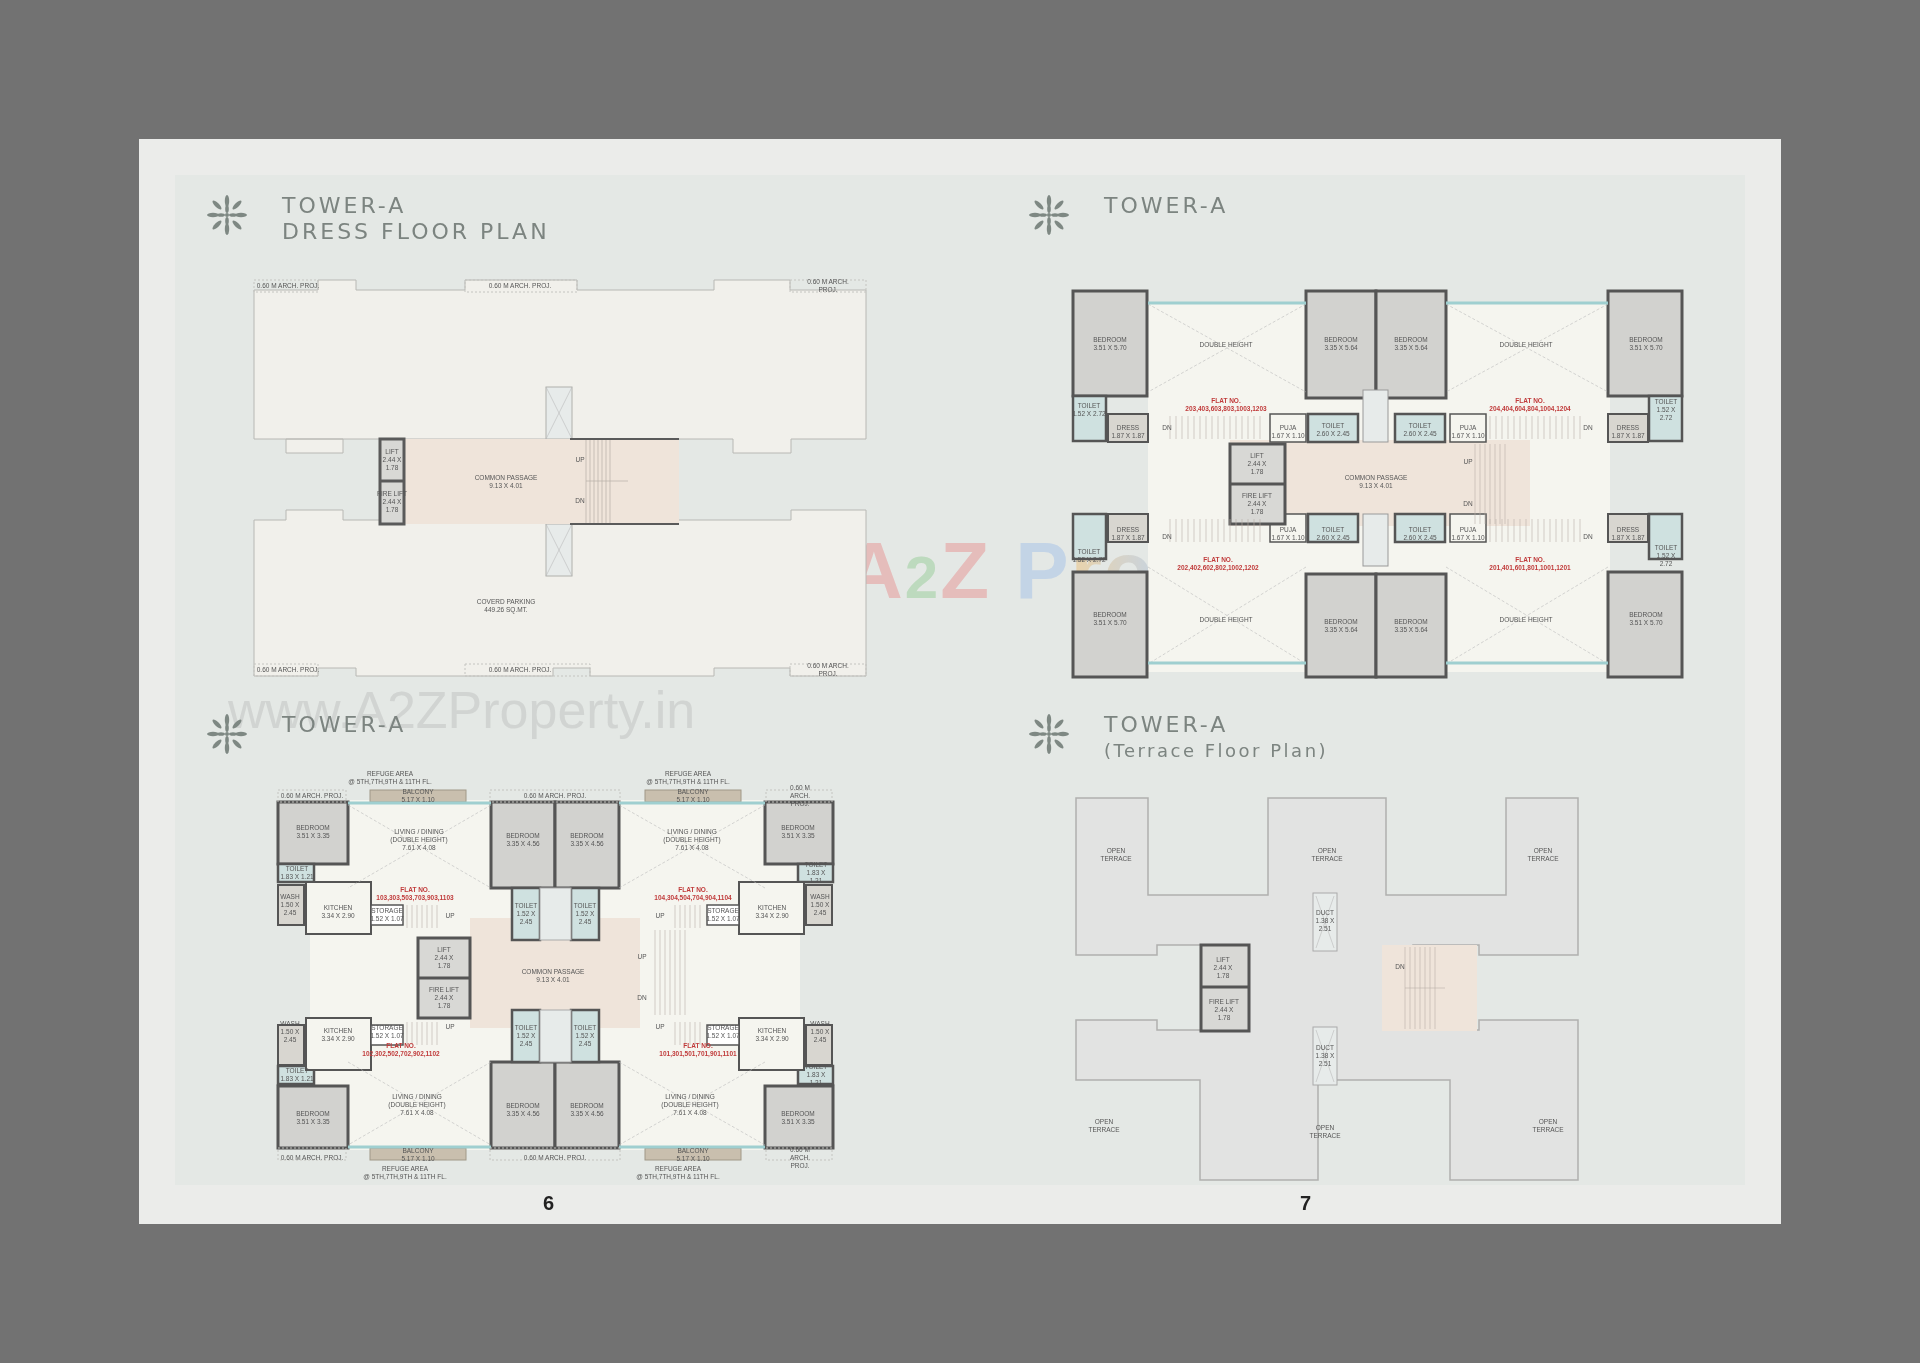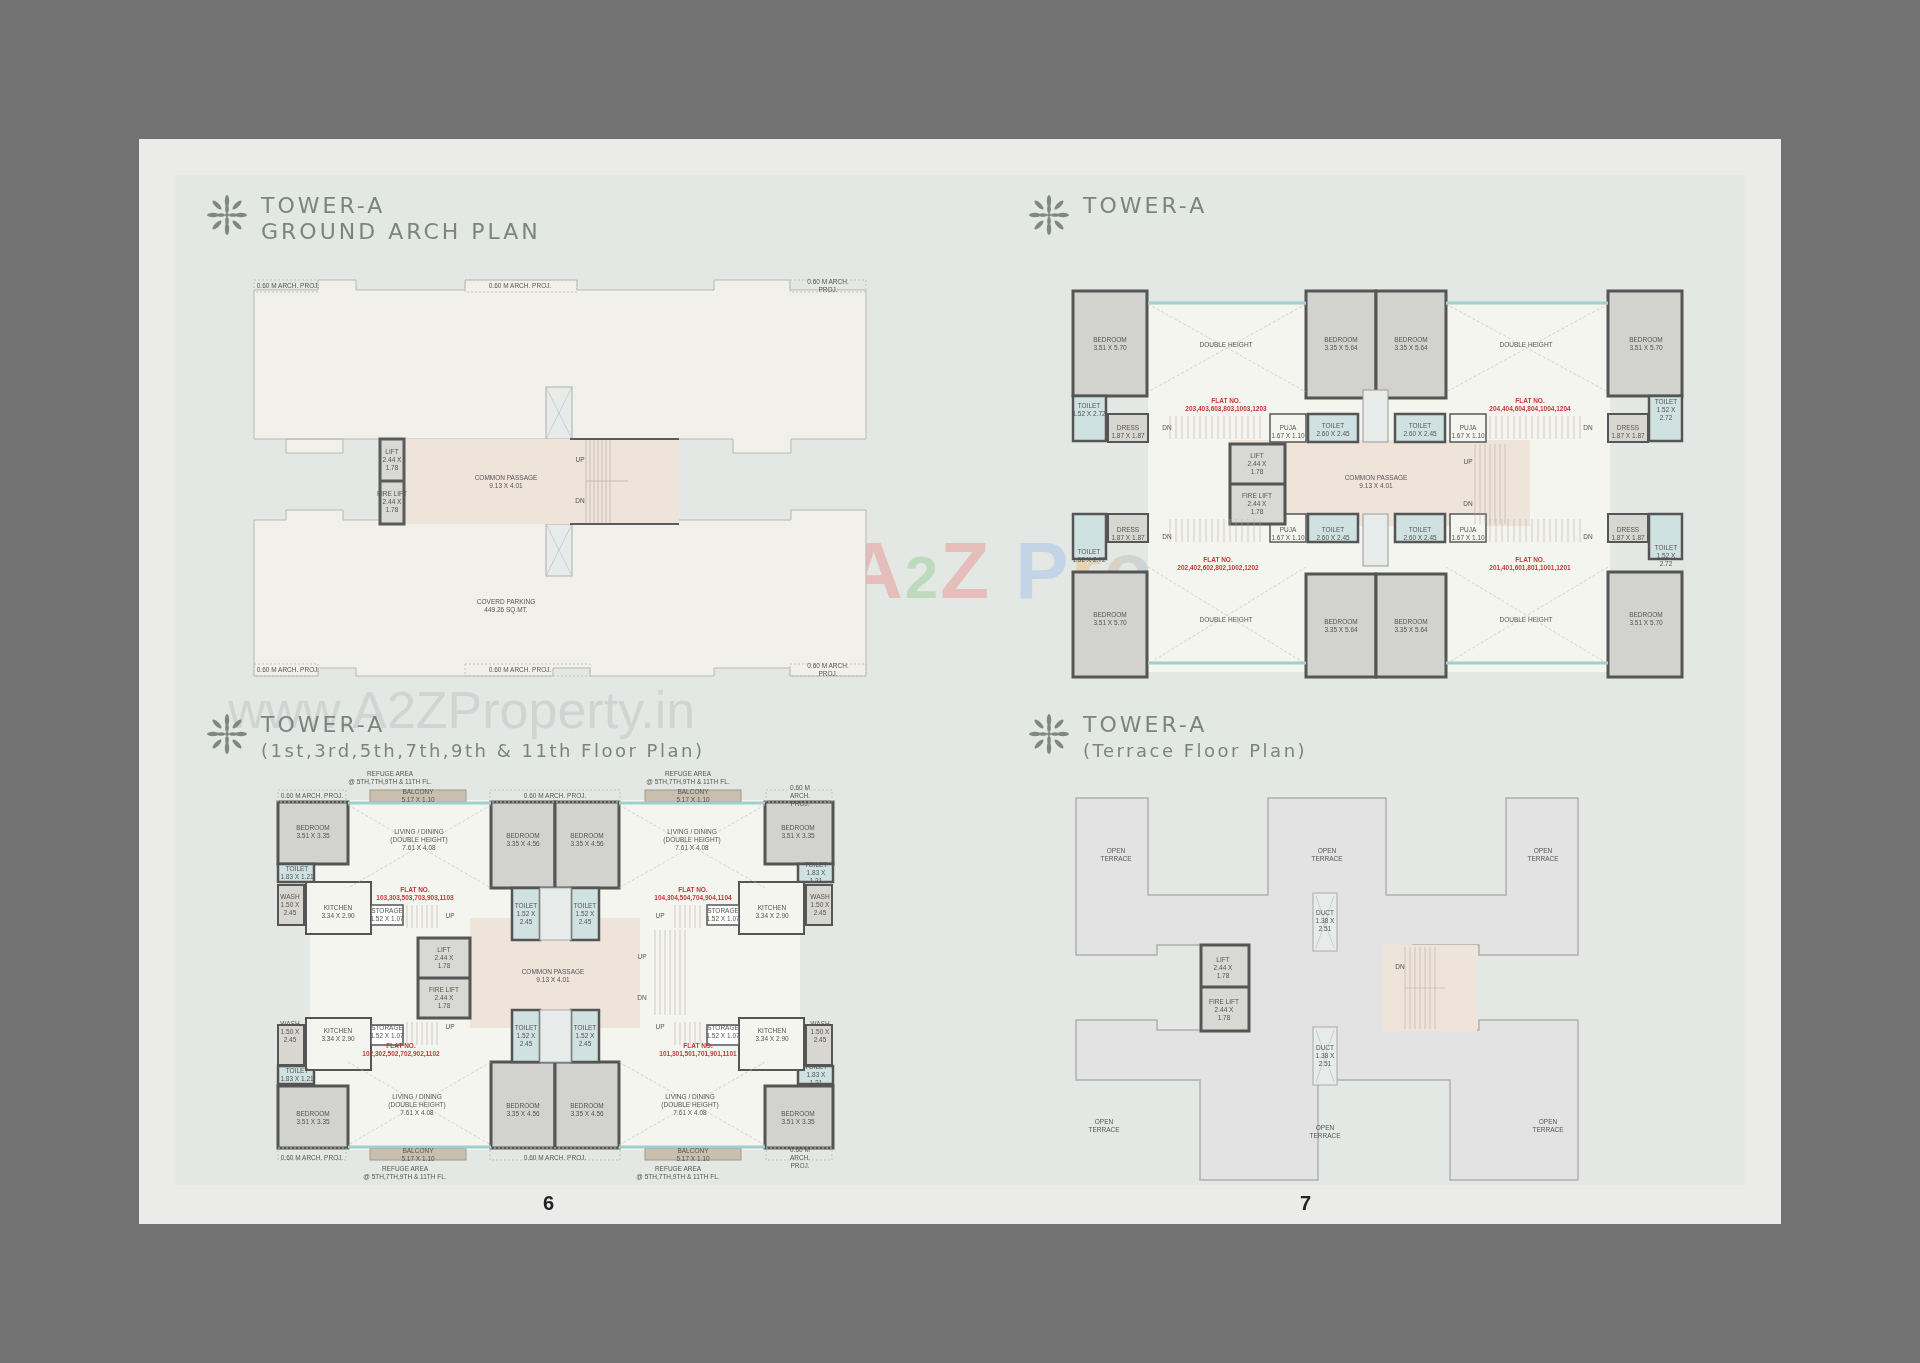--- a/index.html
+++ b/index.html
@@ -1,20 +1,20 @@
 <!DOCTYPE html>
 <html><head>
 <meta charset="utf-8">
 <style>
   * { box-sizing: border-box; margin: 0; padding: 0; }
   html, body { width: 1920px; height: 1363px; background: #727272; overflow: hidden; font-family: "Liberation Sans", sans-serif; }
   .page { position: absolute; left: 139px; top: 139px; width: 1642px; height: 1085px; background: #ebecea; }
   .panel { position: absolute; left: 36px; top: 36px; width: 1570px; height: 1010px; background: #e4e8e5; }
   .pagenum { position: absolute; top: 1053px; font: bold 20px "Liberation Sans", sans-serif; color: #222; }
-  .hdr { position: absolute; display: flex; align-items: flex-start; gap: 12px; }
+  .hdr { position: absolute; display: flex; align-items: flex-start; gap: 33px; }
   .hdr svg { width: 44px; height: 44px; }
   .hdr .t1 { font: 22px "DejaVu Sans", sans-serif; letter-spacing: 3px; color: #7c8480; line-height: 26px; }
   .hdr .t2 { font: 18px "DejaVu Sans", sans-serif; letter-spacing: 2.5px; color: #7c8480; line-height: 26px; }
   .plan { position: absolute; }
   .lbl { position: absolute; font: 6.5px "Liberation Sans", sans-serif; color: #555; text-align: center; line-height: 8px; transform: translate(-50%,-50%); white-space: pre-line; }
   .flat { position: absolute; font: bold 6.5px "Liberation Sans", sans-serif; color: #c03a3a; text-align: center; line-height: 8px; transform: translate(-50%,-50%); white-space: pre-line; }
   .wm1 { position: absolute; left: 845px; top: 525px; font: bold 80px "Liberation Sans", sans-serif; letter-spacing: 2px; opacity: .55; }
   .wm2 { position: absolute; left: 228px; top: 680px; font: 52px "Liberation Sans", sans-serif; color: rgba(160,160,160,.28); }
 </style>
 </head>
@@ -53,38 +53,37 @@
   <span style="color:#e79a9a">A</span><span style="color:#9fcf9f;font-size:60px">2</span><span style="color:#e79a9a">Z</span>
   <span style="color:#a9c4e8">P</span><span style="background:linear-gradient(90deg,#f0c27a,#a9c4e8,#9fd3a8,#f1e08f);-webkit-background-clip:text;color:transparent">roperty</span>
 </div>
 
 <div class="hdr" style="left:205px;top:193px">
   <svg viewBox="0 0 44 44">
       <use href="#flake"></use>
     </svg>
   <div>
       <div class="t1">TOWER-A</div>
-      <div class="t1">GROUND ARCH PLAN</div>
+      <div class="t1">DRESS FLOOR PLAN</div>
     </div>
 </div>
 <div class="hdr" style="left:1027px;top:193px">
   <svg viewBox="0 0 44 44">
       <use href="#flake"></use>
     </svg>
   <div>
       <div class="t1">TOWER-A</div>
     </div>
 </div>
 <div class="hdr" style="left:205px;top:712px">
   <svg viewBox="0 0 44 44">
       <use href="#flake"></use>
     </svg>
   <div>
       <div class="t1">TOWER-A</div>
-      <div class="t2">(1st,3rd,5th,7th,9th &amp; 11th Floor Plan)</div>
     </div>
 </div>
 <div class="hdr" style="left:1027px;top:712px">
   <svg viewBox="0 0 44 44">
       <use href="#flake"></use>
     </svg>
   <div>
       <div class="t1">TOWER-A</div>
       <div class="t2">(Terrace Floor Plan)</div>
     </div>

